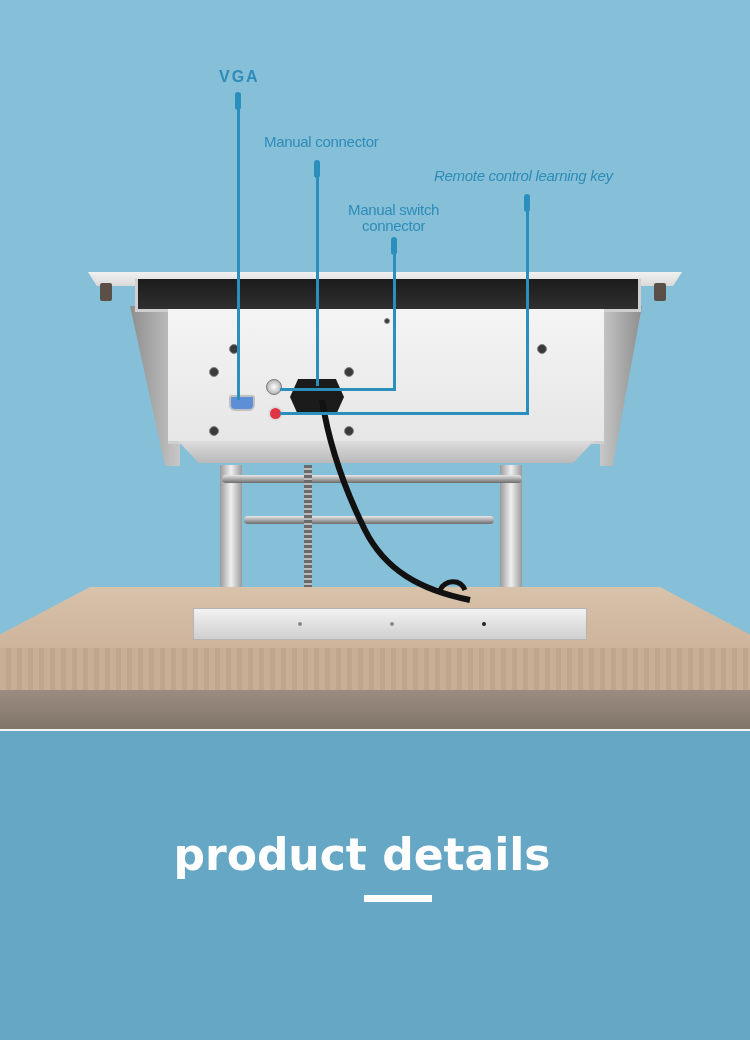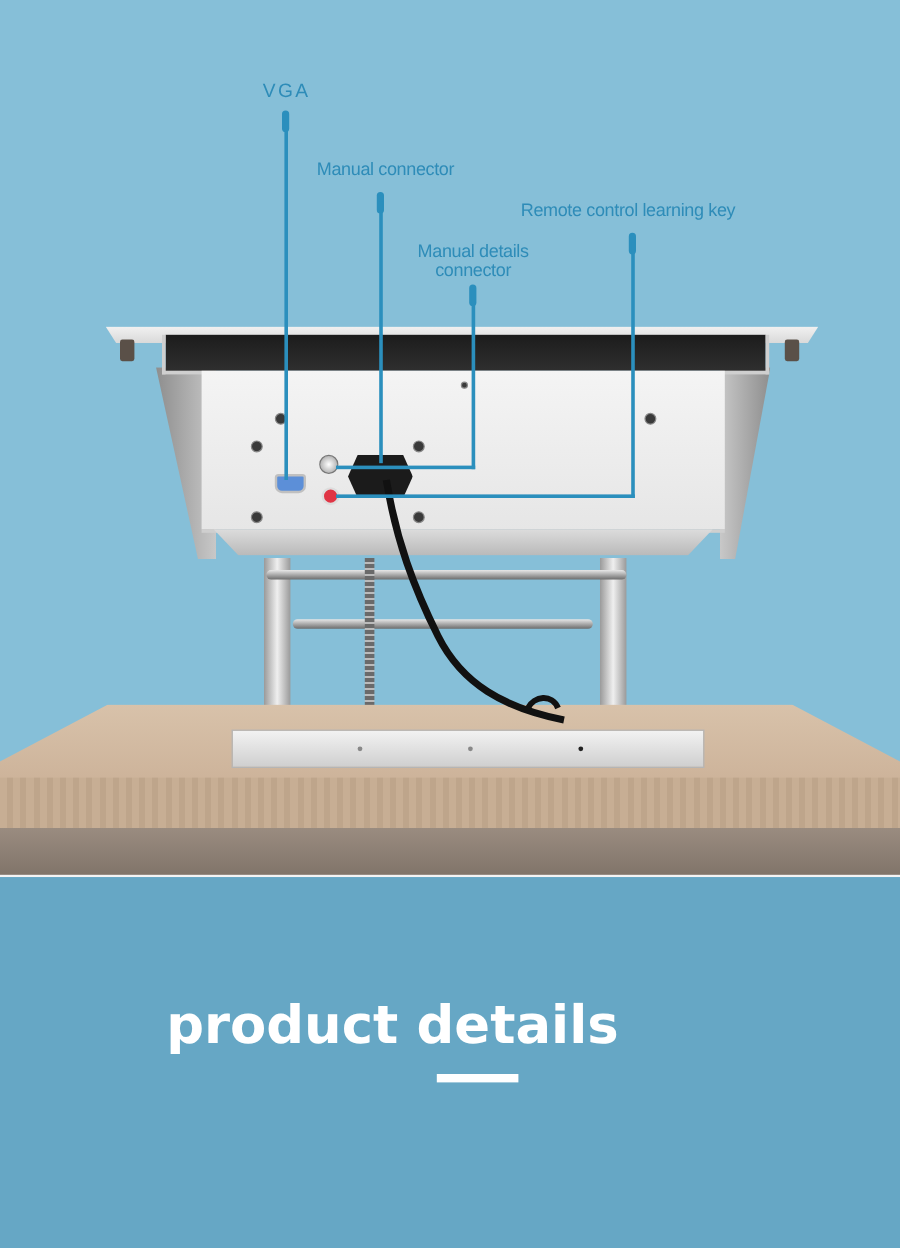--- a/index.html
+++ b/index.html
@@ -17,21 +17,21 @@
     position: absolute; left: 0; top: 729px; width: 750px; height: 2px; background: #f4f4f4;
   }
   .bottom {
     position: absolute; left: 0; top: 731px; width: 750px; height: 309px;
     background: #66a7c5;
   }
   .label {
     position: absolute; color: #2e8cb8; font-size: 15px; white-space: nowrap;
     letter-spacing: -0.3px; text-align: center; line-height: 16px;
   }
-  .label.vga { letter-spacing: 2px; font-size: 16px; font-weight: normal; }
+  .label.vga { letter-spacing: 2px; font-size: 16px; font-weight: bold; }
   .callout-line { position: absolute; background: #2b8fbd; }
   .pin { position: absolute; width: 6px; height: 18px; border-radius: 3px 3px 3px 3px; background: #2b8fbd; }
 
   
   .lid {
     position: absolute; left: 88px; top: 272px; width: 594px; height: 14px;
     background: linear-gradient(#f1f1f1, #d9d9d9);
     clip-path: polygon(0 0, 100% 0, 98.5% 100%, 1.5% 100%);
   }
   .screen-band {
@@ -101,20 +101,21 @@
   .base-plate {
     position: absolute; left: 193px; top: 608px; width: 392px; height: 30px;
     background: linear-gradient(#f2f2f2, #cfcfcf); border: 1px solid #b5b5b5;
   }
   .hole { position: absolute; width: 4px; height: 4px; border-radius: 50%; background: #888; }
 
   .title {
     position: absolute; left: 0; top: 829px; width: 654px; text-align: center;
     color: #ffffff; font-size: 44px; font-weight: bold; letter-spacing: 0px;
     font-family: "DejaVu Sans", sans-serif;
+    padding-left: 35px;
   }
   .underline {
     position: absolute; left: 364px; top: 895px; width: 68px; height: 7px; background: #ffffff;
   }
 </style>
 </head>
 <body>
 
 <div class="top">
 
@@ -171,23 +172,23 @@
   <div class="callout-line" style="left:393px;top:245px;width:3px;height:146px;"></div>
   <div class="callout-line" style="left:280px;top:388px;width:116px;height:3px;"></div>
 
   <div class="pin" style="left:524px;top:194px;"></div>
   <div class="callout-line" style="left:526px;top:202px;width:3px;height:213px;"></div>
   <div class="callout-line" style="left:280px;top:412px;width:249px;height:3px;"></div>
 
   <div class="label vga" style="left:219px;top:69px;">VGA</div>
   <div class="label" style="left:264px;top:134px;">Manual connector</div>
   <div class="label" style="left:348px;top:202px;">
-    <div>Manual details</div>
+    <div>Manual switch</div>
     <div>connector</div>
   </div>
-  <div class="label" style="left:434px;top:168px;">Remote control learning key</div>
+  <div class="label" style="left:434px;top:168px;font-style:italic;">Remote control learning key</div>
 </div>
 
 <div class="divider-line"></div>
 
 <div class="bottom"></div>
 <div class="title">product details</div>
 <div class="underline"></div>
 
 </body></html>

